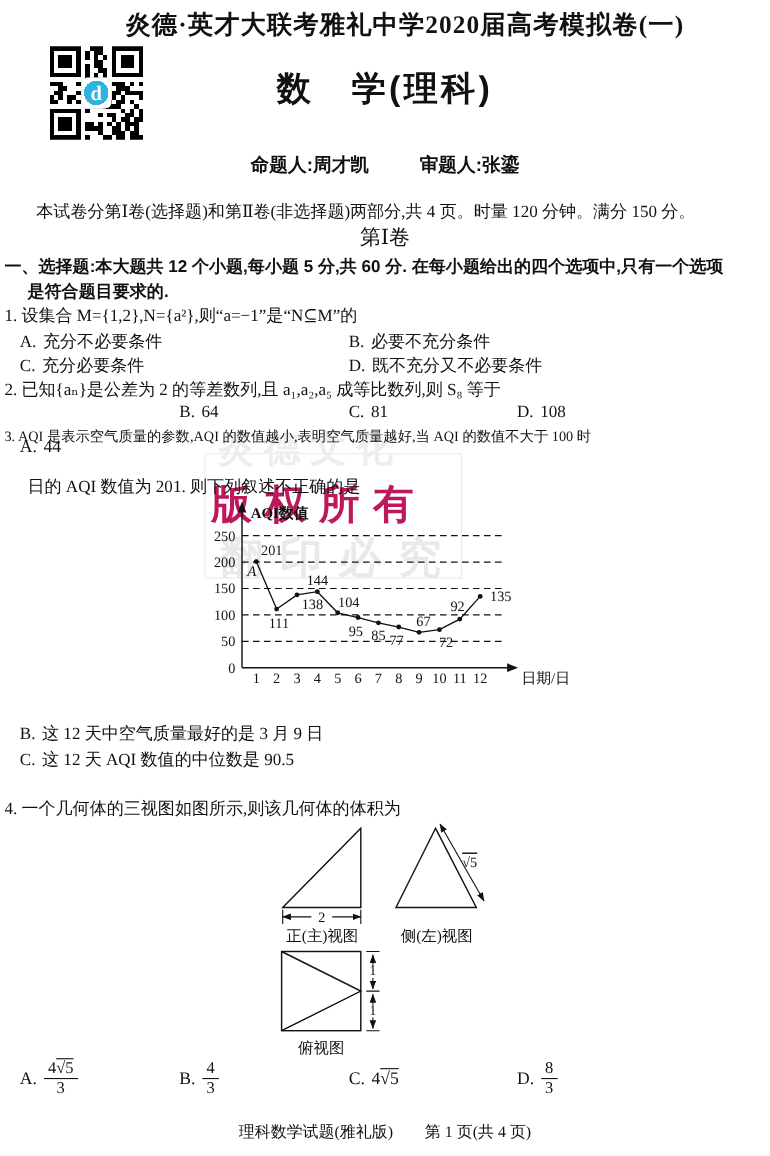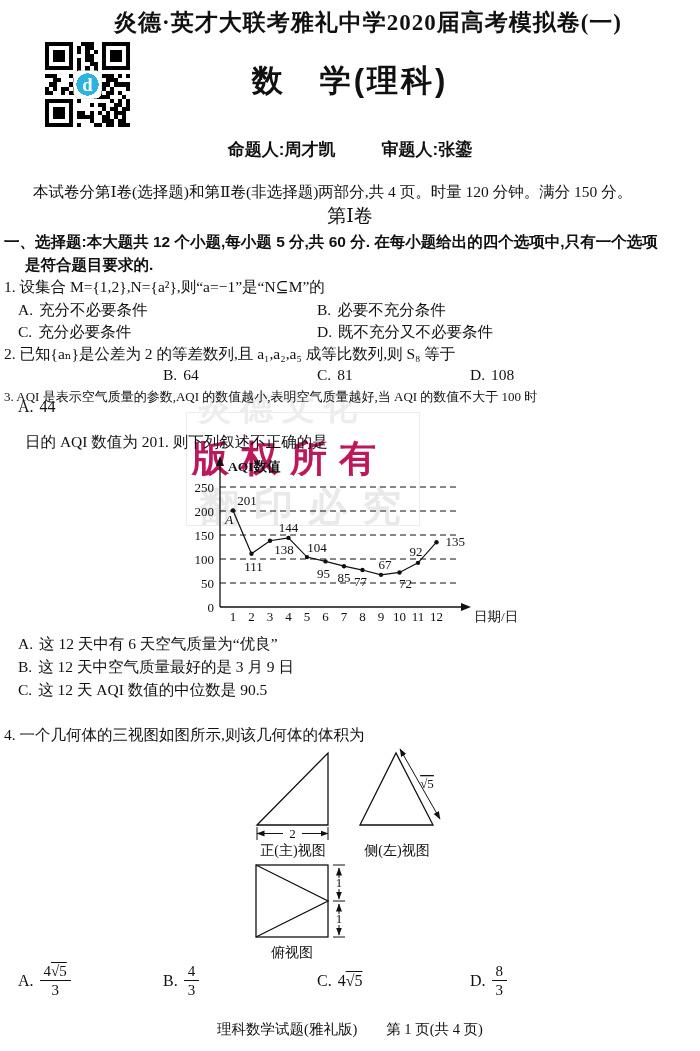--- a/index.html
+++ b/index.html
@@ -267,23 +267,20 @@
       <text x="202" y="114.84" text-anchor="middle" font-size="13" fill="#111111">67</text>
       <circle cx="216.5" cy="118.44" r="2.2" fill="#111111"></circle>
       <text x="222.5" y="134.44" text-anchor="middle" font-size="13" fill="#111111">72</text>
       <circle cx="235" cy="108.84" r="2.2" fill="#111111"></circle>
       <text x="233" y="101.84" text-anchor="middle" font-size="13" fill="#111111">92</text>
       <circle cx="253.5" cy="88.2" r="2.2" fill="#111111"></circle>
       <text x="262.5" y="92.2" text-anchor="start" font-size="13" fill="#111111">135</text>
       <text x="46" y="69.52000000000001" font-size="13.5" font-style="italic" text-anchor="middle" fill="#111111">A</text>
     </svg>
 
-  <div class="t" style="left:18px;top:634px;font-size:15.5px;">
-    <span class="optlbl">A.</span><span>这 12 天中有 6 天空气质量为“优良”</span>
-  </div>
   <div class="t" style="left:18px;top:657px;font-size:15.5px;">
     <span class="optlbl">B.</span><span>这 12 天中空气质量最好的是 3 月 9 日</span>
   </div>
   <div class="t" style="left:18px;top:680px;font-size:15.5px;">
     <span class="optlbl">C.</span><span>这 12 天 AQI 数值的中位数是 90.5</span>
   </div>
 
   <div class="t" style="left:4px;top:725px;font-size:15.5px;">4. 一个几何体的三视图如图所示,则该几何体的体积为</div>
 
   <svg class="fig" style="left:245px;top:745px;" width="215" height="225" viewBox="0 0 215 225">

